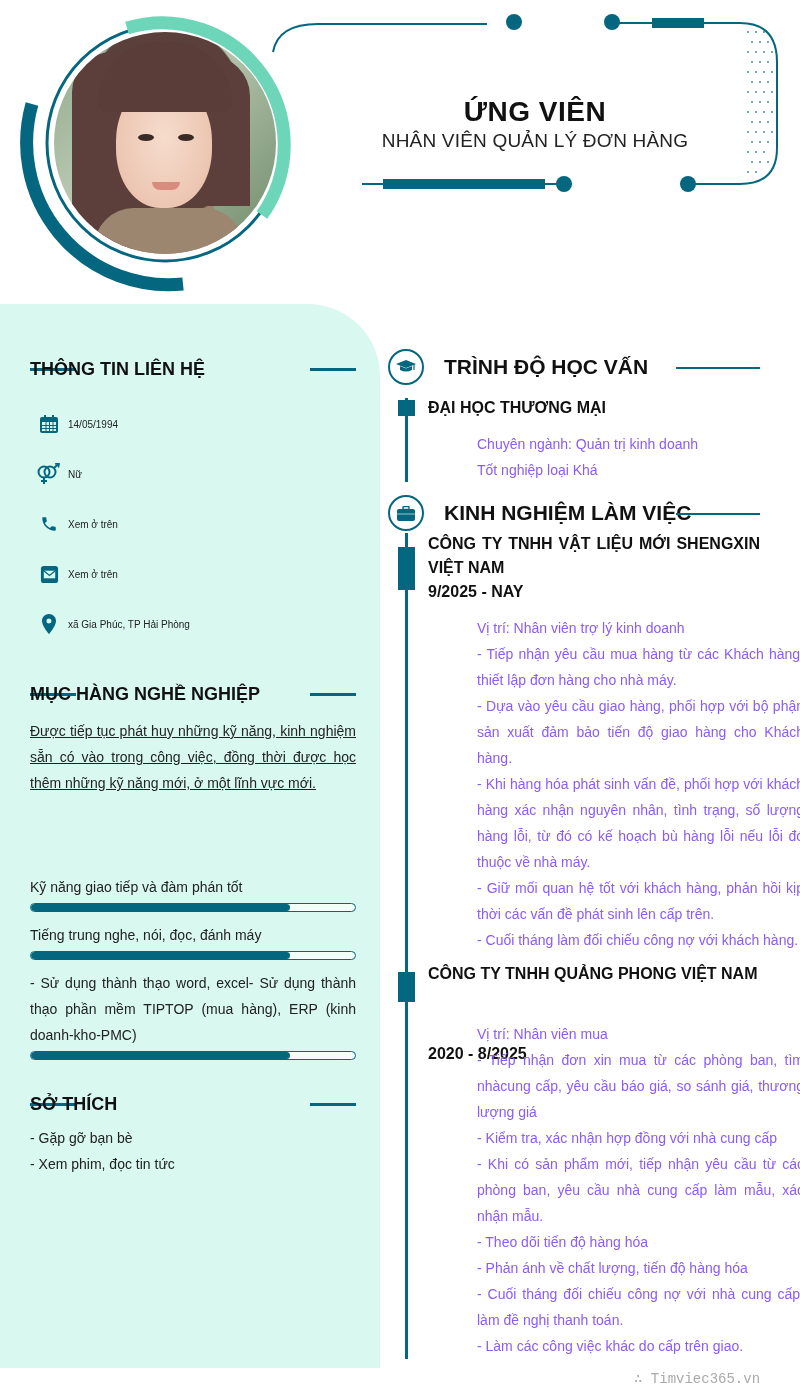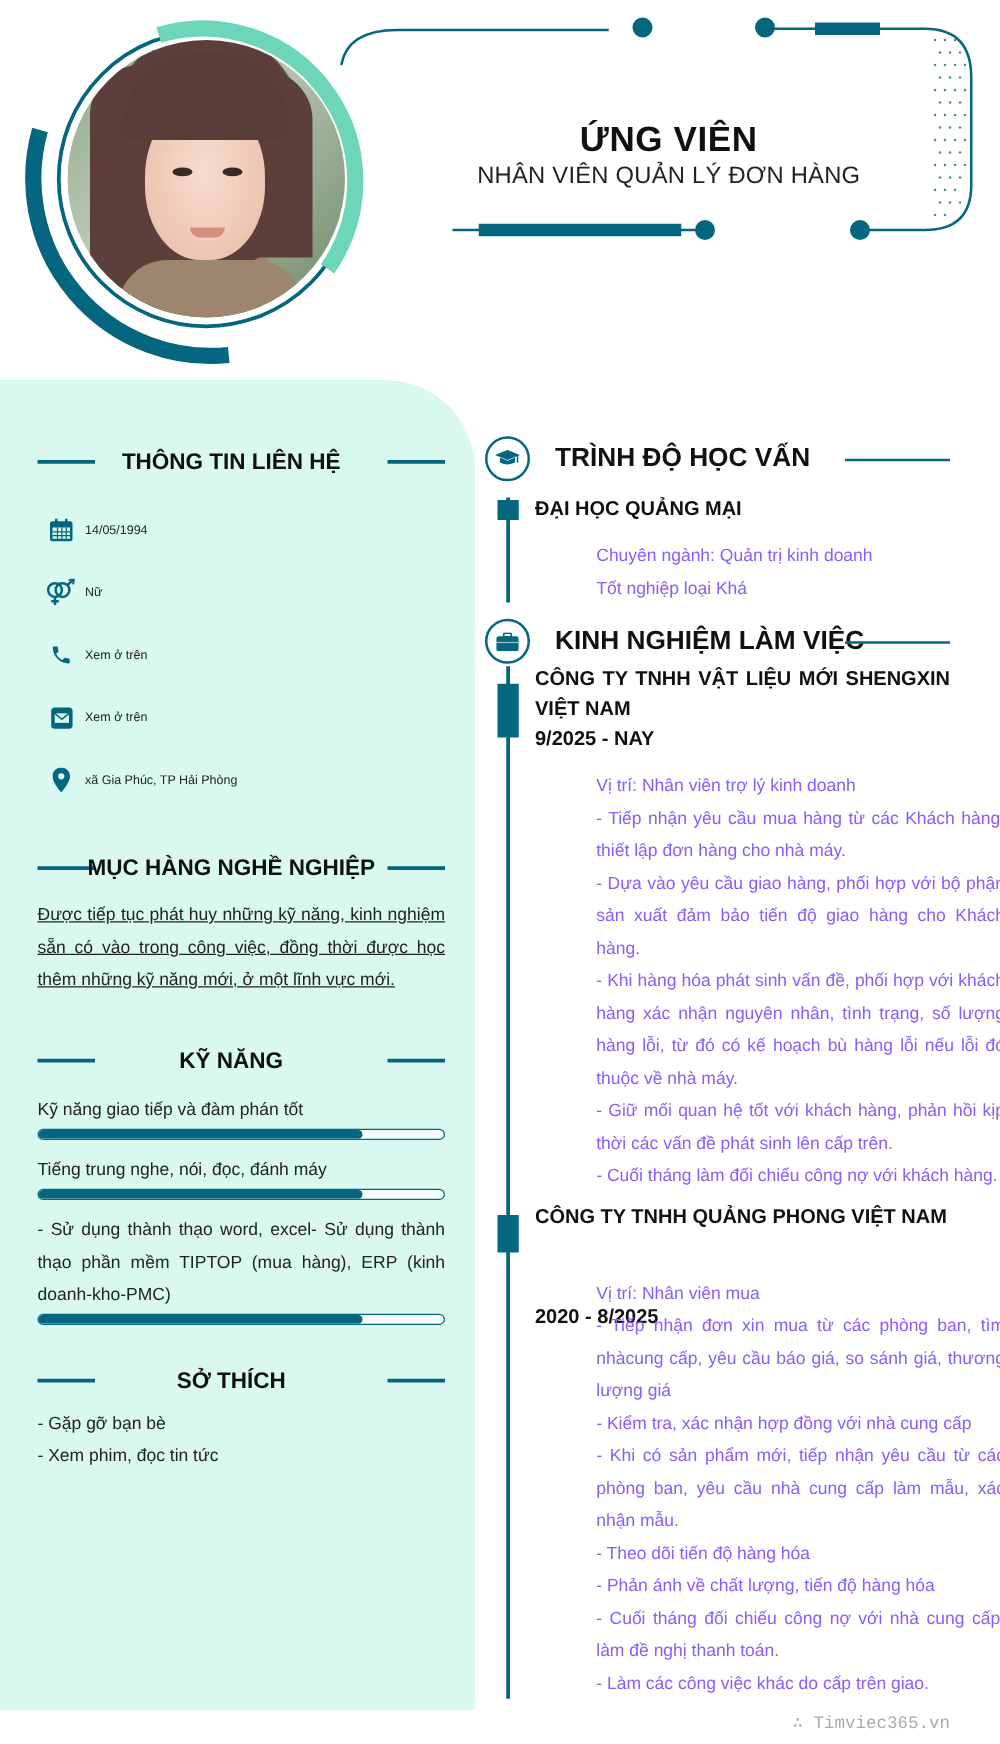--- a/index.html
+++ b/index.html
@@ -35,21 +35,21 @@
 
   
   .left {
     position: absolute; left: 0; top: 304px; width: 380px; height: 1064px;
     background: #d8f8f0; border-top-right-radius: 72px;
   }
   .sec-head { position: absolute; left: 30px; width: 326px; height: 26px; }
   .sec-head .line { position: absolute; top: 12px; height: 3px; width: 46px; background: #05677f; }
   .sec-head .line.l { left: 0; }
   .sec-head .line.r { right: 0; }
-  .sec-head .title { position: absolute; left: 0; right: 16px; text-align: center; font-size: 18px; font-weight: 700; color: #111; line-height: 26px; }
+  .sec-head .title { position: absolute; left: 0; right: 16px; font-size: 18px; font-weight: 700; color: #111; line-height: 26px; }
 
   .contact { position: absolute; left: 36px; height: 26px; display: flex; align-items: center; }
   .contact .ic { width: 26px; height: 26px; display: flex; align-items: center; justify-content: center; margin-right: 6px; }
   .contact .txt { font-size: 10px; color: #222; }
 
   .para { position: absolute; left: 30px; width: 326px; font-size: 14px; line-height: 26px; color: #222; text-align: justify; text-decoration: underline; }
   .skill-label { position: absolute; left: 30px; width: 326px; font-size: 14px; line-height: 26px; color: #222; text-align: justify; }
   .bar { position: absolute; left: 30px; width: 326px; height: 9px; border: 1.5px solid #05677f; border-radius: 5px; background: #f5fdfb; overflow: hidden; }
   .bar .fill { height: 100%; background: #05677f; border-radius: 4px; }
   .hobby { position: absolute; left: 30px; font-size: 14px; line-height: 26px; color: #222; }
@@ -233,25 +233,20 @@
     <span class="txt">xã Gia Phúc, TP Hải Phòng</span>
   </div>
 
   <div class="sec-head" style="top:377px">
     <div class="line l"></div>
     <div class="title">MỤC HÀNG NGHỀ NGHIỆP</div>
     <div class="line r"></div>
   </div>
   <div class="para" style="top:414px">Được tiếp tục phát huy những kỹ năng, kinh nghiệm sẵn có vào trong công việc, đồng thời được học thêm những kỹ năng mới, ở một lĩnh vực mới.</div>
 
-  <div class="sec-head" style="top:531px">
-    <div class="line l"></div>
-    <div class="title">KỸ NĂNG</div>
-    <div class="line r"></div>
-  </div>
 
   <div class="skill-label" style="top:570px">Kỹ năng giao tiếp và đàm phán tốt</div>
   <div class="bar" style="top:599px">
       <div class="fill" style="width:80%"></div>
     </div>
 
   <div class="skill-label" style="top:618px">Tiếng trung nghe, nói, đọc, đánh máy</div>
   <div class="bar" style="top:647px">
       <div class="fill" style="width:80%"></div>
     </div>
@@ -277,21 +272,21 @@
         <path d="M4 7 L4 11 Q10 14 16 11 L16 7 L10 9.5 Z" fill="#05677f"></path>
         <line x1="18" y1="5" x2="18" y2="11" stroke="#05677f" stroke-width="1.2"></line>
       </svg>
   </div>
   <div class="title">TRÌNH ĐỘ HỌC VẤN</div>
   <div class="line" style="width:84px"></div>
 </div>
 
 <div class="vline" style="top:398px; height:84px"></div>
 <div class="marker" style="top:400px; height:16px"></div>
-<div class="r-title" style="top:396px">ĐẠI HỌC QUẢNG MẠI</div>
+<div class="r-title" style="top:396px">ĐẠI HỌC THƯƠNG MẠI</div>
 <div class="r-text" style="top:431px">Chuyên ngành: Quản trị kinh doanh</div>
 <div class="r-text" style="top:457px">Tốt nghiệp loại Khá</div>
 
 <div class="r-head" style="top:495px">
   <div class="circ">
     <svg width="18" height="15" viewBox="0 0 18 15">
         <rect x="6" y="0.5" width="6" height="3" rx="1" fill="none" stroke="#05677f" stroke-width="1.4"></rect>
         <rect x="0" y="3" width="18" height="12" rx="2" fill="#05677f"></rect>
         <rect x="0" y="7.5" width="18" height="1" fill="#ffffff" opacity="0.6"></rect>
       </svg>

